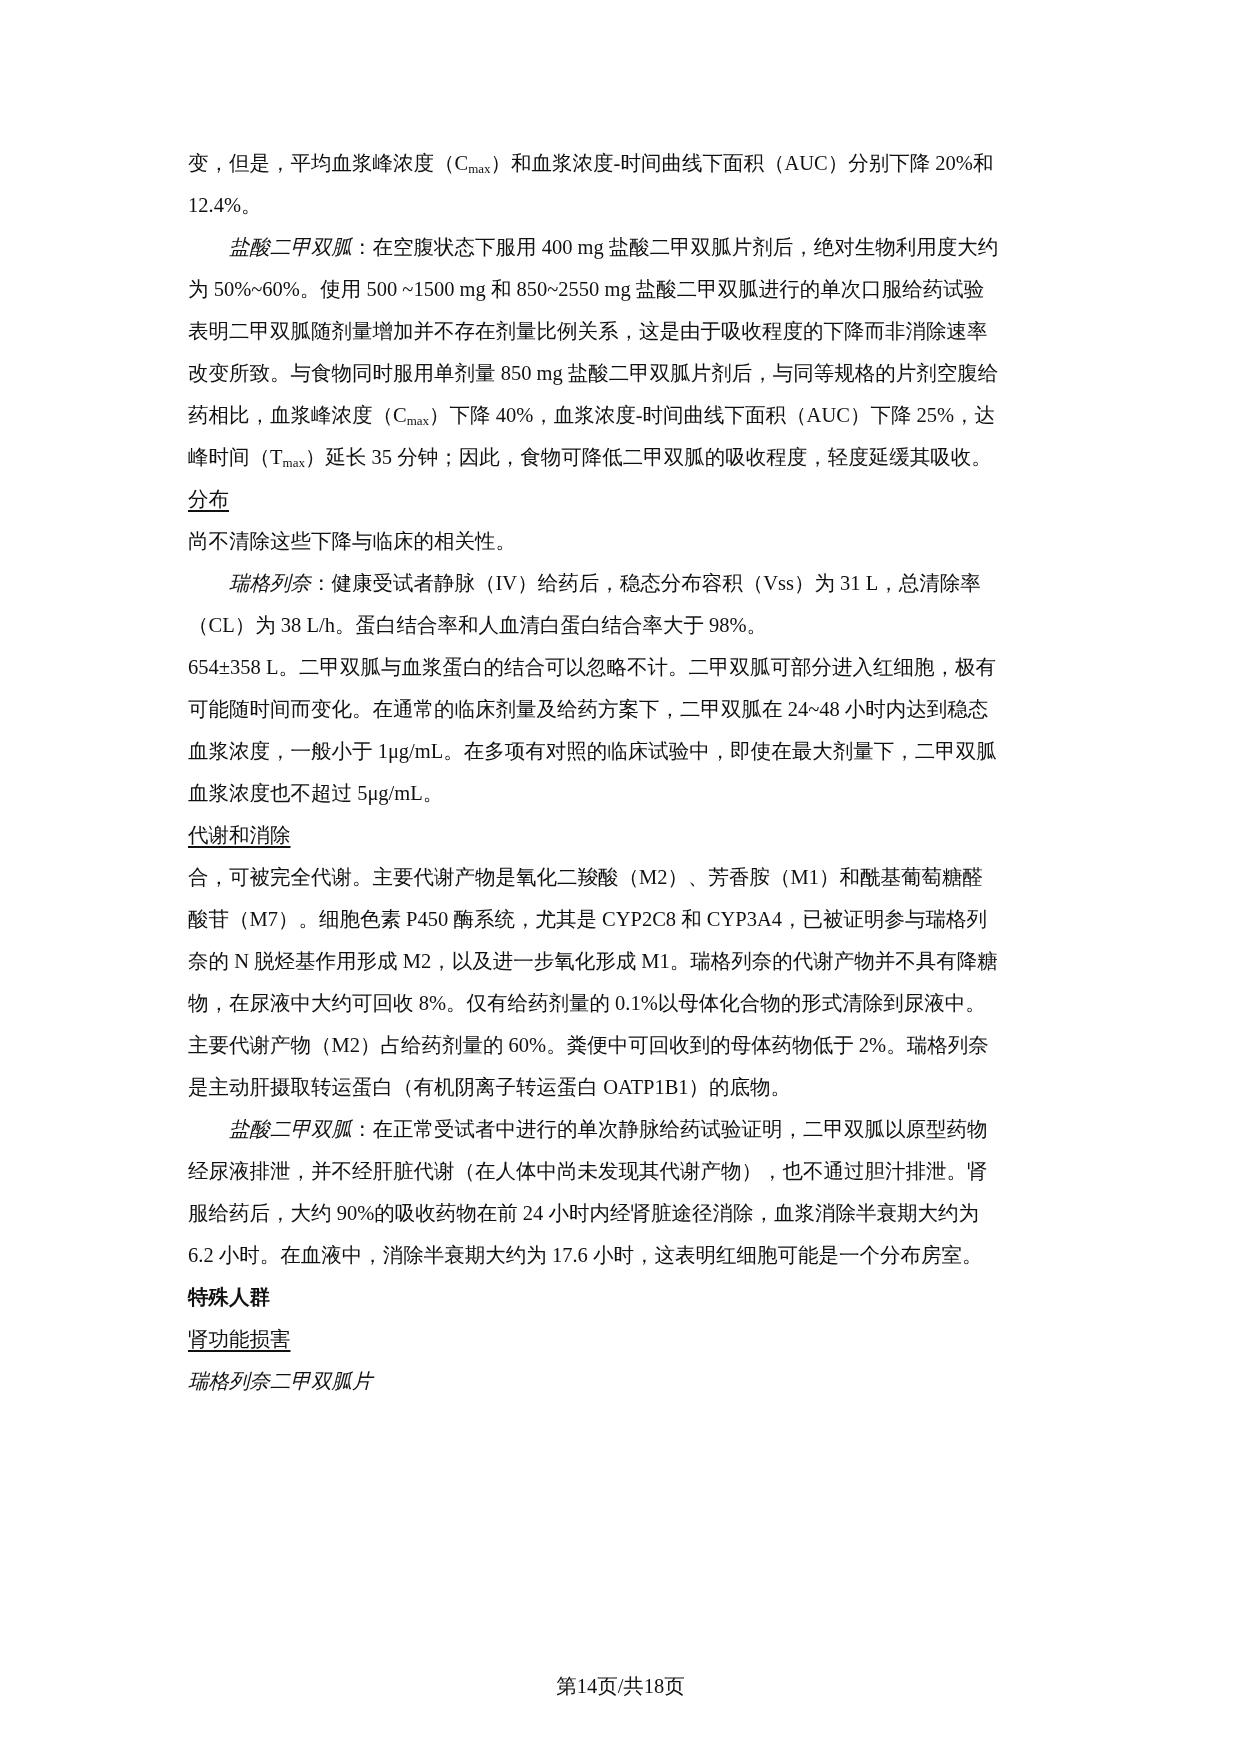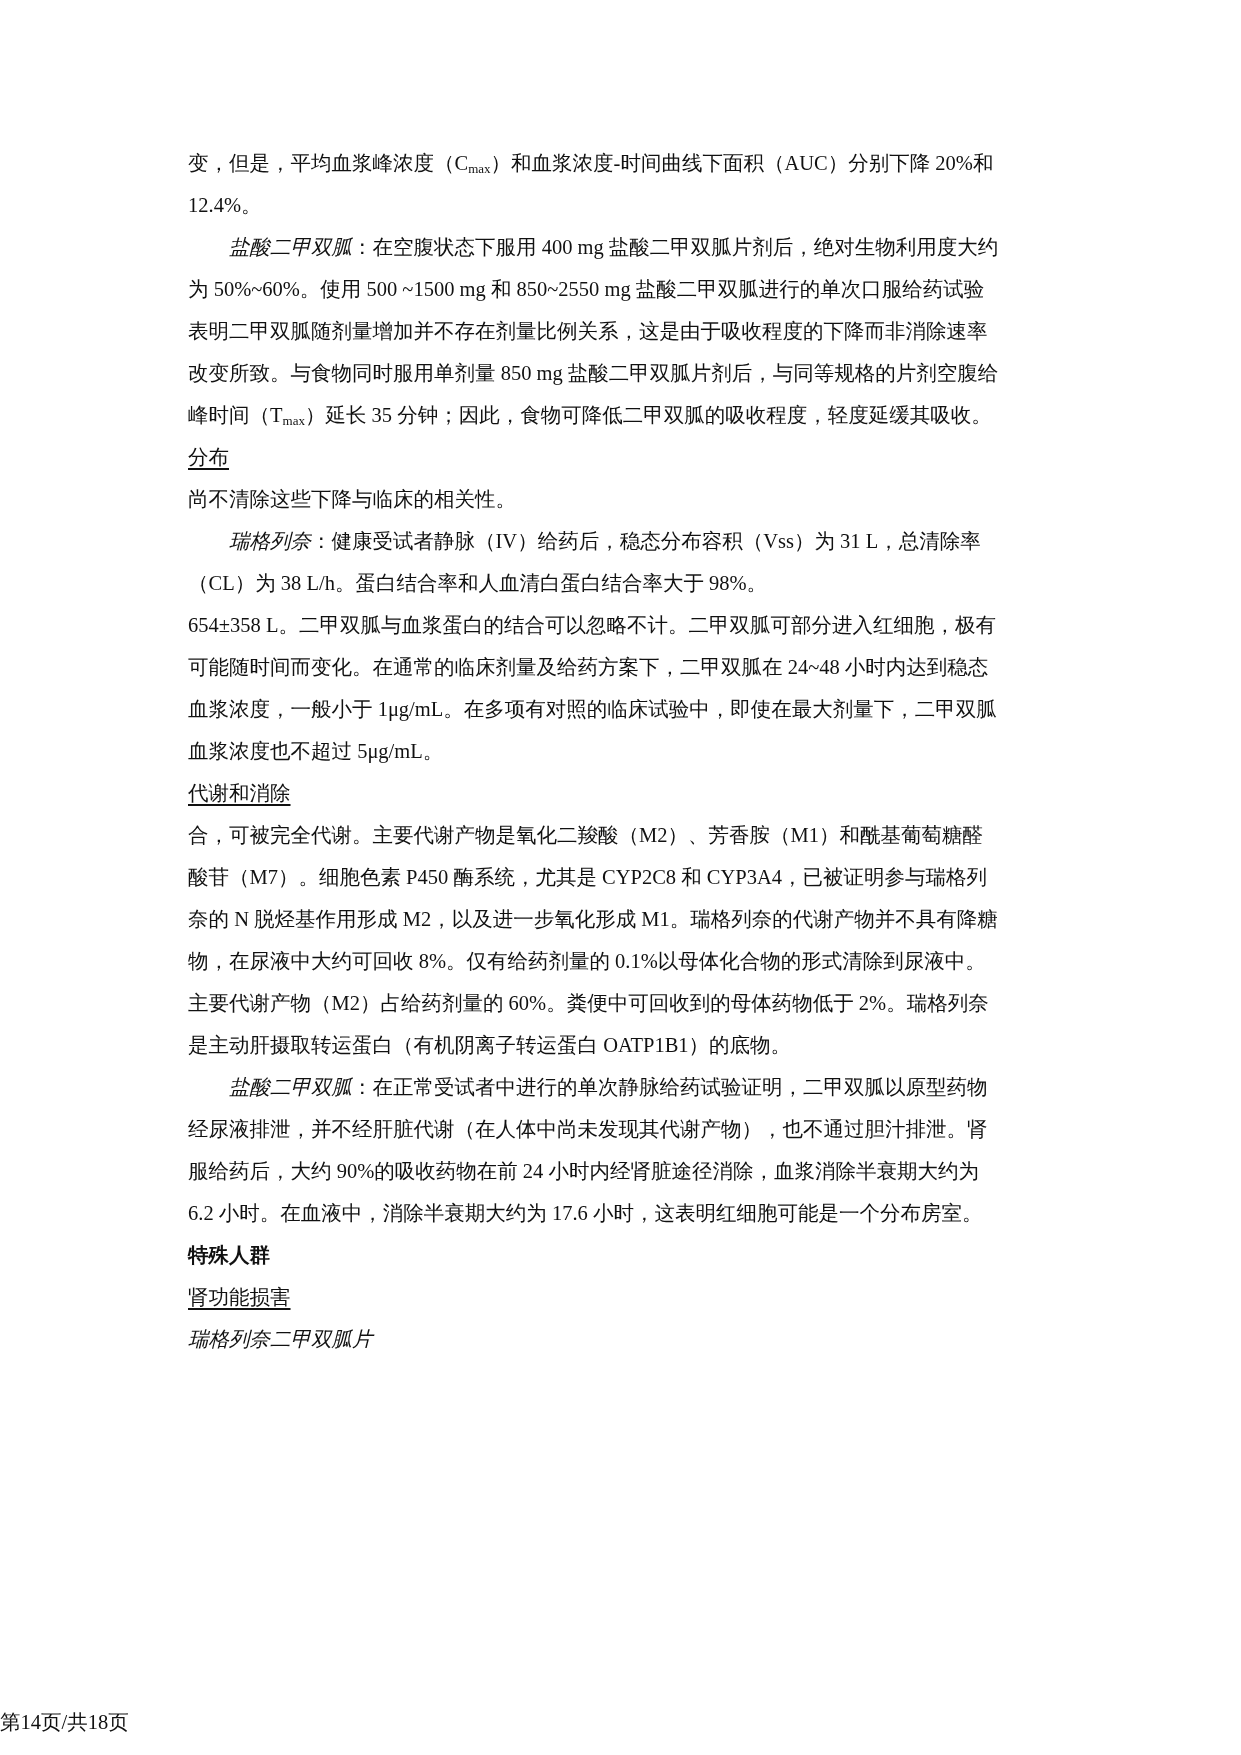--- a/index.html
+++ b/index.html
@@ -15,37 +15,38 @@
   }
   .line { display: block; white-space: nowrap; height: 42px; }
   .indent { padding-left: 41px; }
   .drug { font-style: italic; }
   .heading-u { text-decoration: underline; text-underline-offset: 4px; }
   .heading-b { font-weight: bold; }
   .italic-line { font-style: italic; }
   sub { font-size: 13px; vertical-align: -3px; line-height: 0; }
   sup { font-size: 13px; vertical-align: 8px; line-height: 0; }
   .footer {
-    position: absolute; left: 0; width: 1241px; top: 1708px;
-    text-align: left; font-size: 20.5px;
+    position: absolute; left: 0; width: 1241px; top: 1672px;
+    text-align: center; font-size: 20.5px;
   }
 </style>
 </head>
 <body>
 
 <div class="page">
   <div class="content">
 
     <span class="line"><span>变，但是，平均血浆峰浓度（C</span><sub>max</sub><span>）和血浆浓度-时间曲线下面积（AUC）分别下降 20%和</span></span>
     <span class="line">12.4%。</span>
 
     <span class="line indent"><span class="drug">盐酸二甲双胍</span><span>：在空腹状态下服用 400 mg 盐酸二甲双胍片剂后，绝对生物利用度大约</span></span>
     <span class="line">为 50%~60%。使用 500 ~1500 mg 和 850~2550 mg 盐酸二甲双胍进行的单次口服给药试验</span>
     <span class="line">表明二甲双胍随剂量增加并不存在剂量比例关系，这是由于吸收程度的下降而非消除速率</span>
     <span class="line">改变所致。与食物同时服用单剂量 850 mg 盐酸二甲双胍片剂后，与同等规格的片剂空腹给</span>
+    <span class="line"><span>药相比，血浆峰浓度（C</span><sub>max</sub><span>）下降 40%，血浆浓度-时间曲线下面积（AUC）下降 25%，达</span></span>
     <span class="line"><span>峰时间（T</span><sub>max</sub><span>）延长 35 分钟；因此，食物可降低二甲双胍的吸收程度，轻度延缓其吸收。</span></span>
     <span class="line heading-u">分布</span>
 
     <span class="line">尚不清除这些下降与临床的相关性。</span>
 
     <span class="line indent"><span class="drug">瑞格列奈</span><span>：健康受试者静脉（IV）给药后，稳态分布容积（Vss）为 31 L，总清除率</span></span>
     <span class="line">（CL）为 38 L/h。蛋白结合率和人血清白蛋白结合率大于 98%。</span>
 
     <span class="line">654±358 L。二甲双胍与血浆蛋白的结合可以忽略不计。二甲双胍可部分进入红细胞，极有</span>
     <span class="line">可能随时间而变化。在通常的临床剂量及给药方案下，二甲双胍在 24~48 小时内达到稳态</span>

